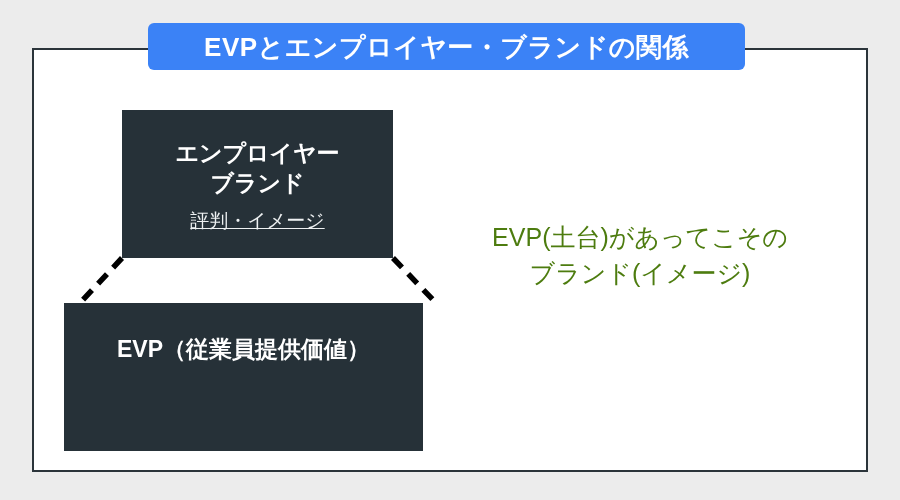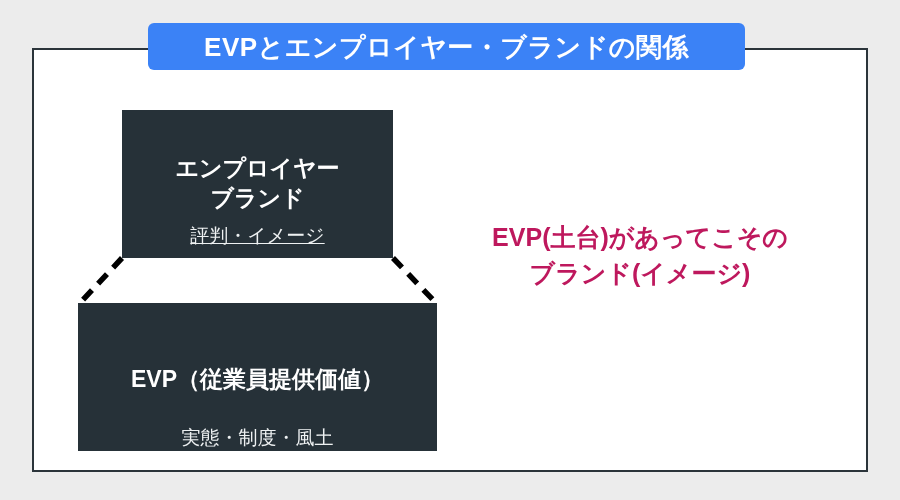--- a/index.html
+++ b/index.html
@@ -67,36 +67,34 @@
   }
   #brand-box {
     left: 122px;
     top: 110px;
     width: 271px;
     height: 148px;
     justify-content: center;
     padding-top: 4px;
   }
   #evp-box {
-    left: 78px;
+    left: 64px;
     top: 303px;
     width: 359px;
     height: 148px;
     justify-content: flex-start;
     padding-top: 32px;
-    gap: 17px;
   }
 
   .box-title {
     color: #ffffff;
     font-weight: bold;
     text-align: center;
     line-height: 1.28;
     white-space: pre-line;
-    margin-top: 30px;
   }
   #brand-box .box-title { font-size: 23px; }
   #evp-box .box-title { font-size: 23px; }
 
   .box-sub {
     color: #eef1f2;
     font-weight: normal;
     text-align: center;
     line-height: 1.2;
     white-space: nowrap;
@@ -115,23 +113,23 @@
     pointer-events: none;
   }
 
   
   #caption {
     position: absolute;
     left: 440px;
     top: 220px;
     width: 400px;
     text-align: center;
-    color: #be185d;
+    color: #4d7c0f;
     font-size: 25px;
-    font-weight: bold;
+    font-weight: normal;
     line-height: 1.42;
     white-space: pre-line;
     z-index: 3;
   }
 </style>
 </head>
 <body>
 
 <div id="canvas">
 
@@ -147,19 +145,18 @@
   </svg>
 
   <div id="brand-box" class="dark-box">
     <div class="box-title">エンプロイヤー
 ブランド</div>
     <div class="box-sub">評判・イメージ</div>
   </div>
 
   <div id="evp-box" class="dark-box">
     <div class="box-title">EVP（従業員提供価値）</div>
-    <div class="box-sub">実態・制度・風土</div>
   </div>
 
   <div id="caption">EVP(土台)があってこその
 ブランド(イメージ)</div>
 
 </div>
 
 </body></html>

